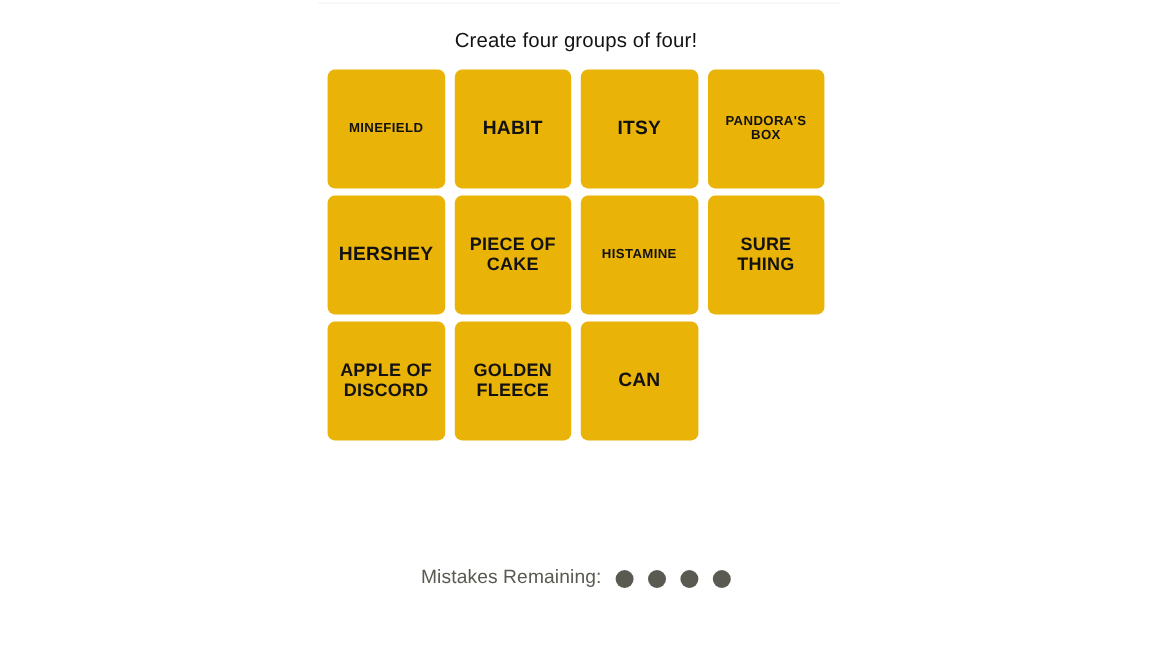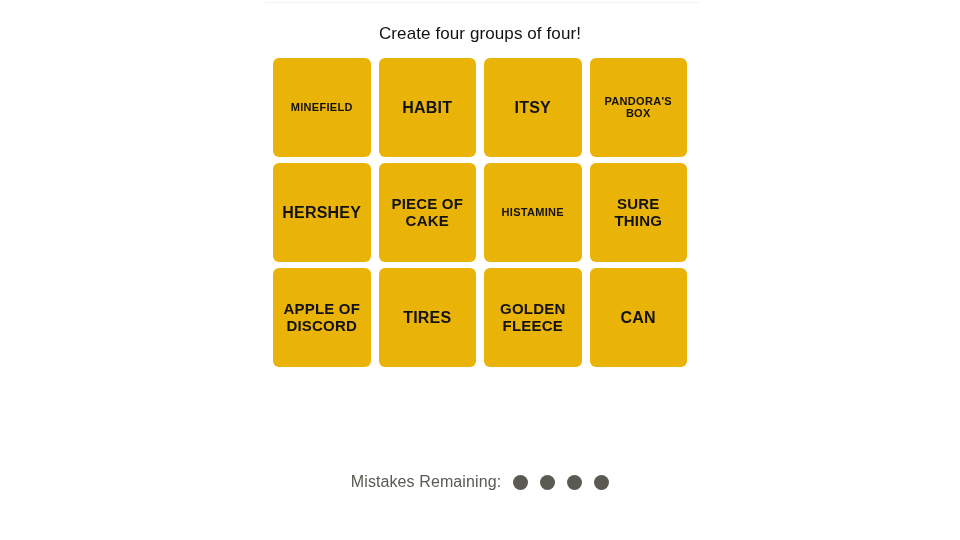--- a/index.html
+++ b/index.html
@@ -154,23 +154,20 @@
         </button>
         <button class="tile fs-sm">
           <span class="tile-label">HISTAMINE</span>
         </button>
         <button class="tile fs-md">
           <span class="tile-label">SURE THING</span>
         </button>
         <button class="tile fs-md">
           <span class="tile-label">APPLE OF DISCORD</span>
         </button>
-        <button class="tile fs-lg">
-          <span class="tile-label">TIRES</span>
-        </button>
         <button class="tile fs-md">
           <span class="tile-label">GOLDEN FLEECE</span>
         </button>
         <button class="tile fs-lg">
           <span class="tile-label">CAN</span>
         </button>
       </div>
 
     <div class="footer">
       <span class="mistakes-label">Mistakes Remaining:</span>

